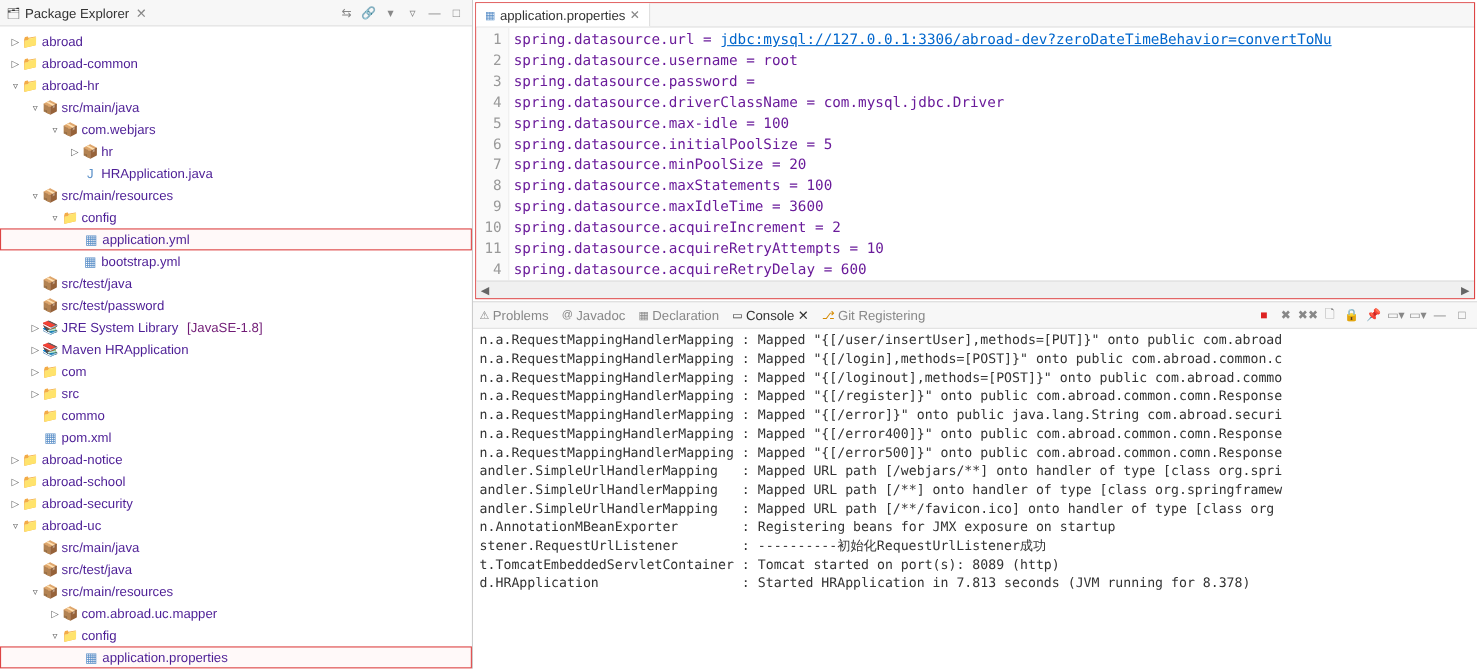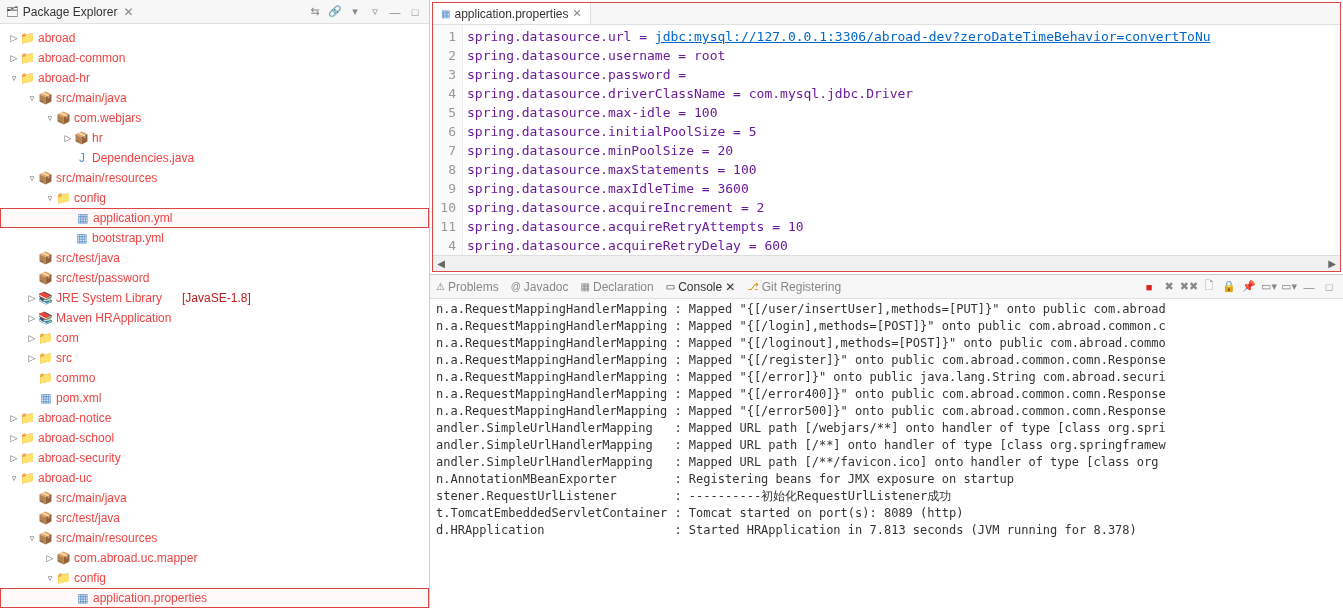--- a/index.html
+++ b/index.html
@@ -74,25 +74,25 @@
     }
     .tree-node .icon {
       width: 16px;
       height: 16px;
       margin-right: 2px;
       display: inline-flex;
       align-items: center;
       justify-content: center;
     }
     .tree-node .label {
-      color: #ef4444;
+      color: #4c1d95;
     }
     .tree-node .label-gray {
-      color: #b91c1c;
-      margin-left: 20px;
+      color: #701a75;
+      margin-left: 8px;
     }
     .highlighted {
       border: 1px solid #d44;
       background: rgba(255,200,200,0.1);
     }
     .right-panel {
       flex: 1;
       display: flex;
       flex-direction: column;
     }
@@ -257,21 +257,21 @@
         <span class="label">com.webjars</span>
       </div>
       <div class="tree-node" style="padding-left: 62px;">
         <span class="arrow">▷</span>
         <span class="icon icon-pkg">📦</span>
         <span class="label">hr</span>
       </div>
       <div class="tree-node" style="padding-left: 62px;">
         <span class="arrow"></span>
         <span class="icon icon-j">J</span>
-        <span class="label">Dependencies.java</span>
+        <span class="label">HRApplication.java</span>
       </div>
       <div class="tree-node" style="padding-left: 26px;">
         <span class="arrow">▿</span>
         <span class="icon icon-pkg">📦</span>
         <span class="label">src/main/resources</span>
       </div>
       <div class="tree-node" style="padding-left: 44px;">
         <span class="arrow">▿</span>
         <span class="icon icon-folder">📁</span>
         <span class="label">config</span>

